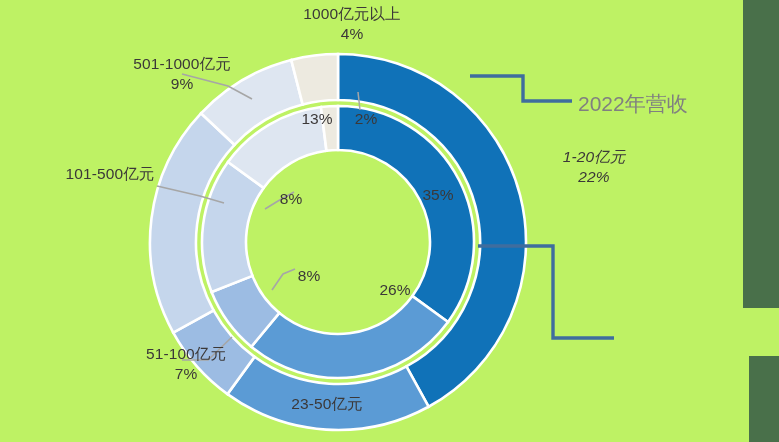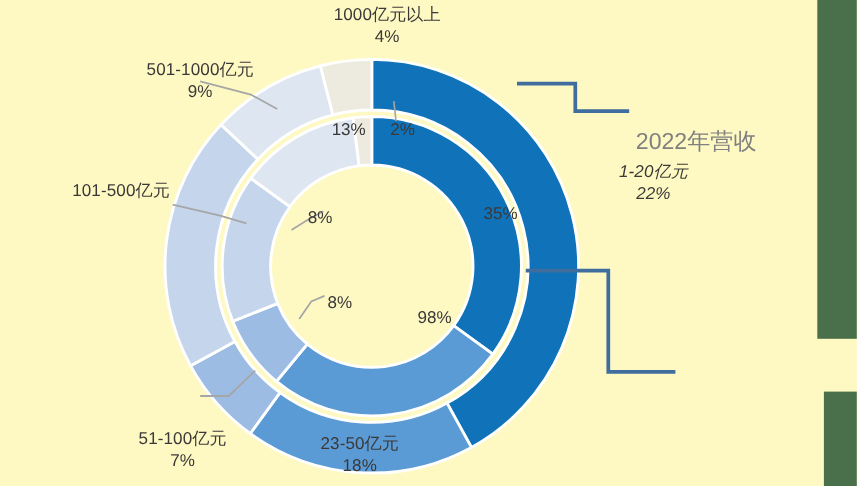--- a/index.html
+++ b/index.html
@@ -7,21 +7,21 @@
     padding: 0;
     background: #ffffff;
   }
   body {
     font-family: "Liberation Sans", sans-serif;
   }
   #stage {
     position: relative;
     width: 779px;
     height: 442px;
-    background: #fef9c3;
+    background: #bef264;
     overflow: hidden;
   }
   
   .edge-panel {
     position: absolute;
     background: #49704A;
   }
   #edge-top    { left: 743px; top: -4px;  width: 40px; height: 312px; }
   #edge-bottom { left: 749px; top: 356px; width: 34px; height: 92px;  }
 
@@ -56,40 +56,40 @@
     color: #3B3838;
     font-size: 15.5px;
     white-space: nowrap;
     text-align: center;
   }
 
   
   #lbl-1000   { left: 282px; top: 4px;   width: 140px; }
   #lbl-501    { left: 112px; top: 54px;  width: 140px; }
   #lbl-101    { left: 40px;  top: 164px; width: 140px; }
-  #lbl-51     { left: 96px; top: 344px; width: 140px; margin-top: 46px; }
+  #lbl-51     { left: 116px; top: 344px; width: 140px; }
   #lbl-21     { left: 257px; top: 394px; width: 140px; }
   #lbl-1-20   { left: 534px; top: 147px; width: 120px; font-style: italic; }
 
   
   #in-2   { left: 346px; top: 110px; width: 40px; }
   #in-13  { left: 295px; top: 110px; width: 44px; }
   #in-16  { left: 269px; top: 190px; width: 44px; }
   #in-8   { left: 291px; top: 267px; width: 36px; }
   #in-26  { left: 373px; top: 281px; width: 44px; }
-  #in-35  { left: 433px; top: 186px; width: 44px; }
+  #in-35  { left: 416px; top: 186px; width: 44px; }
 
   
   .callout-text {
     position: absolute;
     color: #808080;
     font-size: 21px;
     white-space: nowrap;
   }
-  #callout-2022-text { left: 578px; top: 90px; margin-top: 24px; }
+  #callout-2022-text { left: 578px; top: 90px; }
   #callout-2021-text { left: 622px; top: 326px; }
   #callout-svg {
     position: absolute;
     left: 0; top: 0;
     width: 779px; height: 442px;
     overflow: visible;
     pointer-events: none;
   }
 </style>
 </head>
@@ -150,29 +150,28 @@
   </div>
   <div class="lbl" id="lbl-101">
     <span>101-500亿元</span>
   </div>
   <div class="lbl" id="lbl-51">
     <span>51-100亿元</span>
     <span class="pct">7%</span>
   </div>
   <div class="lbl" id="lbl-21">
     <span>23-50亿元</span>
-    <span class="pct">18%</span>
   </div>
   <div class="lbl" id="lbl-1-20">
     <span>1-20亿元</span>
     <span class="pct">22%</span>
   </div>
 
   <div class="lbl-inner" id="in-2">2%</div>
   <div class="lbl-inner" id="in-13">13%</div>
   <div class="lbl-inner" id="in-16">8%</div>
   <div class="lbl-inner" id="in-8">8%</div>
-  <div class="lbl-inner" id="in-26">98%</div>
+  <div class="lbl-inner" id="in-26">26%</div>
   <div class="lbl-inner" id="in-35">35%</div>
 
   <div class="callout-text" id="callout-2022-text">2022年营收</div>
 
 </div>
 
 </body></html>

